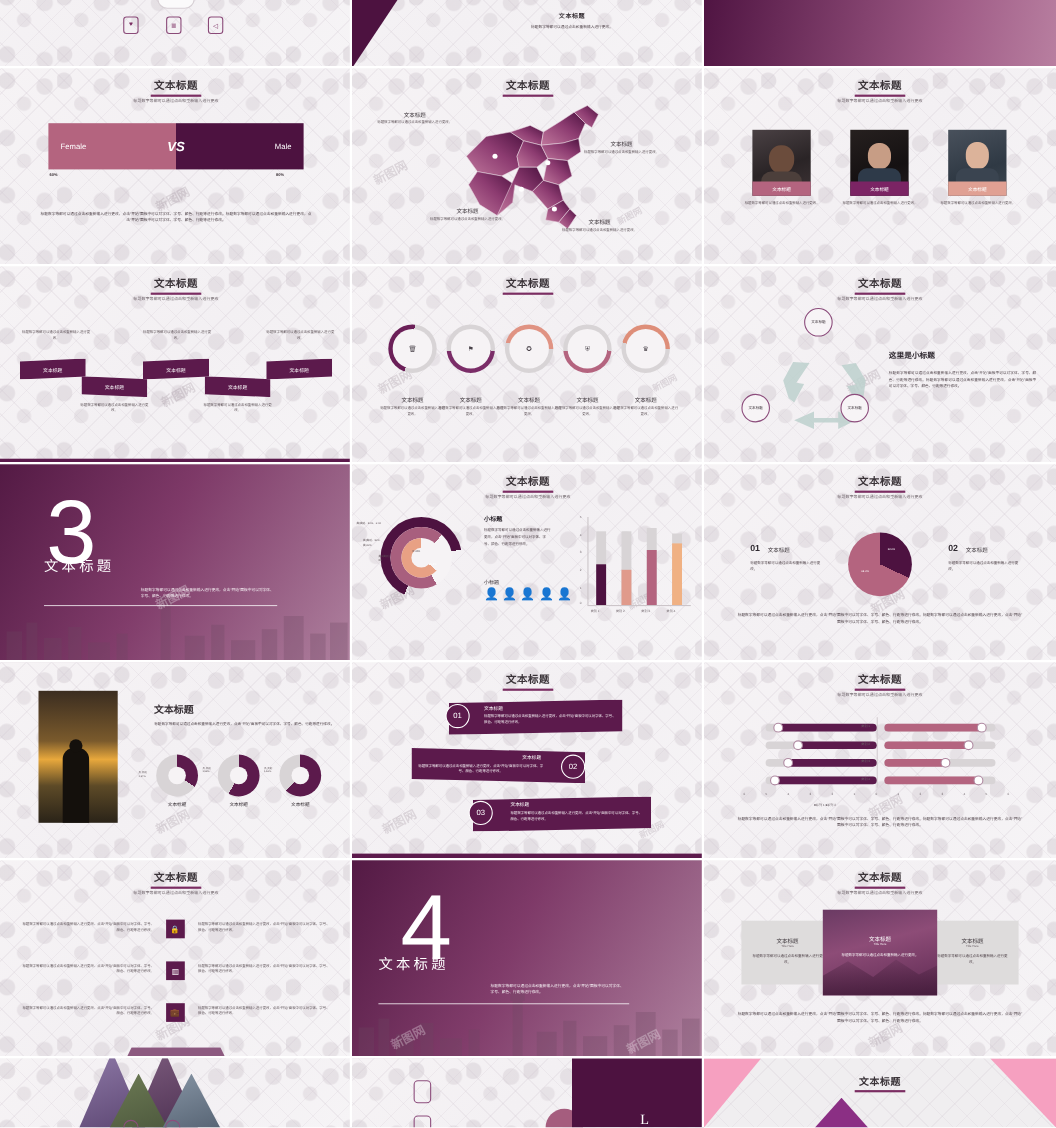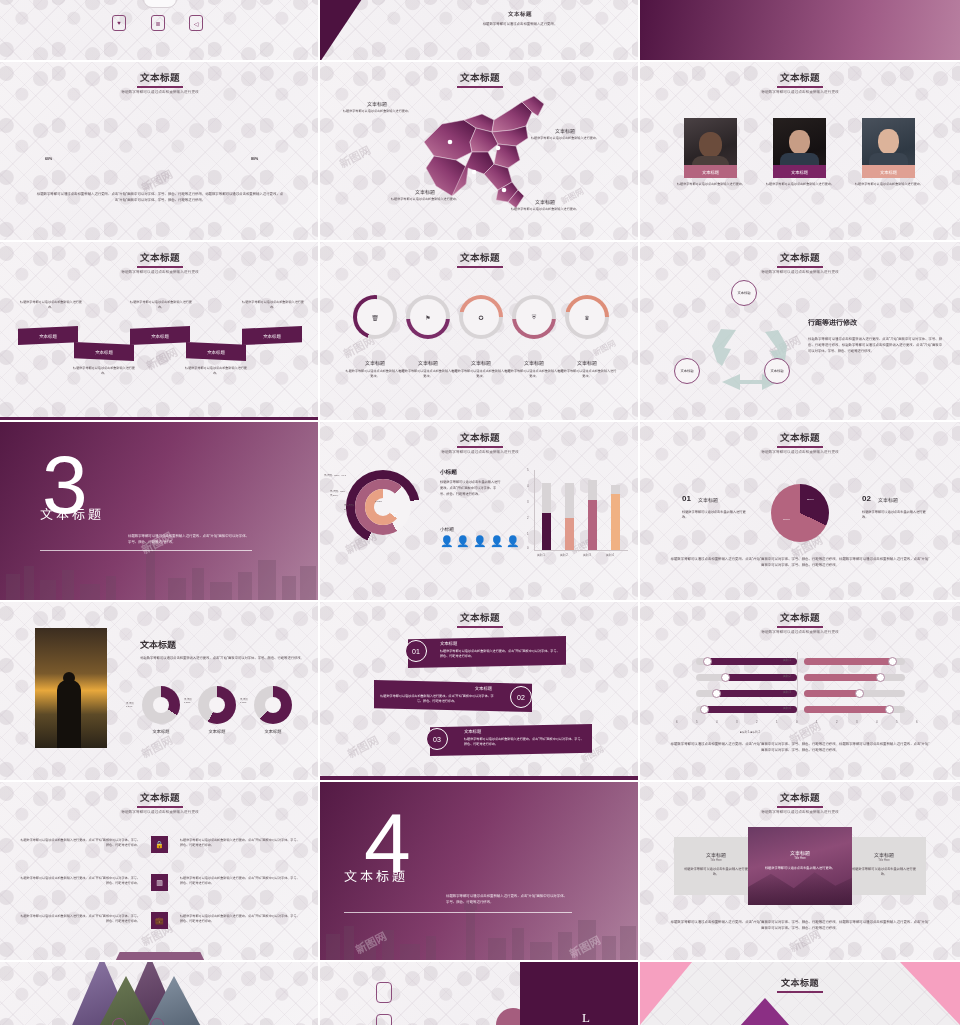--- a/index.html
+++ b/index.html
@@ -183,20 +183,29 @@
   </div>
 
   <div class="slide light" style="left:0; top:62px;">
     <div class="pat"></div>
     <div class="wm lg" style="left:140px;top:110px;">新图网</div>
     <div class="s-title" style="top:8px;font-size:9.5px;">
       <span>文本标题</span>
       <span class="u"></span>
     </div>
     <div class="s-sub" style="top:27px;">标题数字等都可以通过点击和重新输入进行更改</div>
+    <div class="vs-wrap">
+      <div class="vs-f">
+          <span>Female</span>
+        </div>
+      <div class="vs-m">
+          <span>Male</span>
+        </div>
+      <div class="vs-mid">VS</div>
+    </div>
     <div class="pct" style="left:45px;top:95px;">60%</div>
     <div class="pct" style="left:251px;top:95px;">80%</div>
     <div class="body-txt" style="left:36px;right:36px;top:130px;">标题数字等都可以通过点击和重新输入进行更改，点击“开始”面板中可以对字体、字号、颜色、行距等进行修改。标题数字等都可以通过点击和重新输入进行更改，点击“开始”面板中可以对字体、字号、颜色、行距等进行修改。</div>
   </div>
 
   <div class="slide light" style="left:320px; top:62px;">
     <div class="pat"></div>
     <div class="wm lg" style="left:18px;top:86px;">新图网</div>
     <div class="wm sm" style="left:240px;top:128px;">新图网</div>
     <div class="s-title" style="top:8px;font-size:9.5px;">
@@ -378,21 +387,21 @@
     <div class="cyc" style="left:91px;top:38px;">
       <span>文本标题</span>
     </div>
     <div class="cyc" style="left:34px;top:116px;">
       <span>文本标题</span>
     </div>
     <div class="cyc" style="left:124px;top:116px;">
       <span>文本标题</span>
     </div>
 
-    <div class="cn-title" style="position:absolute;left:168px;top:75px;font-size:7px;font-weight:bold;color:#2f2930;">行距等进行修改</div>
+    <div class="cn-title" style="position:absolute;left:168px;top:75px;font-size:7px;font-weight:bold;color:#2f2930;">这里是小标题</div>
     <div style="position:absolute;left:168px;top:95px;right:18px;font-size:3.3px;line-height:1.8;color:#55494f;text-align:justify;">标题数字等都可以通过点击和重新输入进行更改，点击“开始”面板中可以对字体、字号、颜色、行距等进行修改。标题数字等都可以通过点击和重新输入进行更改，点击“开始”面板中可以对字体、字号、颜色、行距等进行修改。</div>
   </div>
 
   <div class="slide cover" style="left:0; top:422px;">
     <svg class="skyline" viewBox="0 0 320 62" preserveAspectRatio="none">
       <g fill="#6b4a62">
         <rect x="6" y="34" width="14" height="28"></rect>
           <rect x="24" y="26" width="10" height="36"></rect>
         <rect x="40" y="40" width="16" height="22"></rect>
           <rect x="62" y="30" width="12" height="32"></rect>

